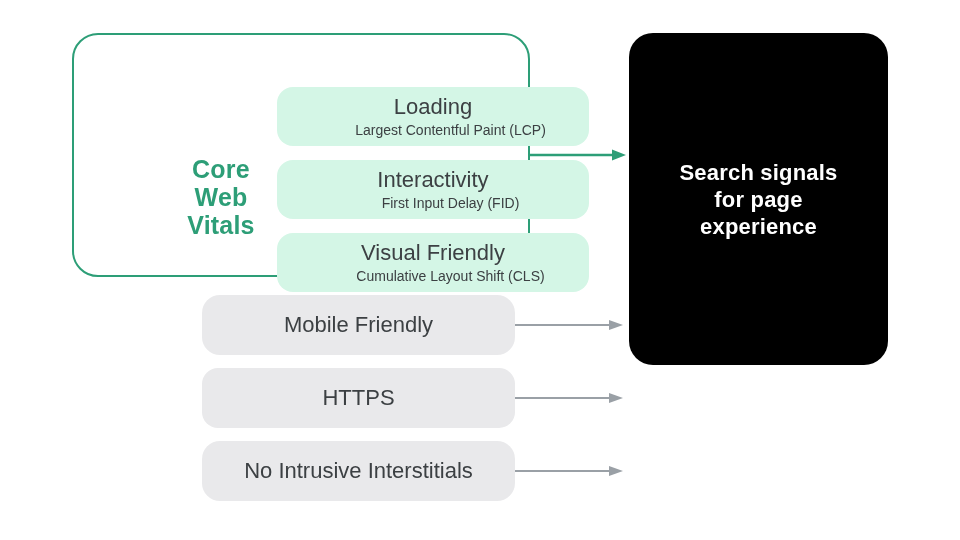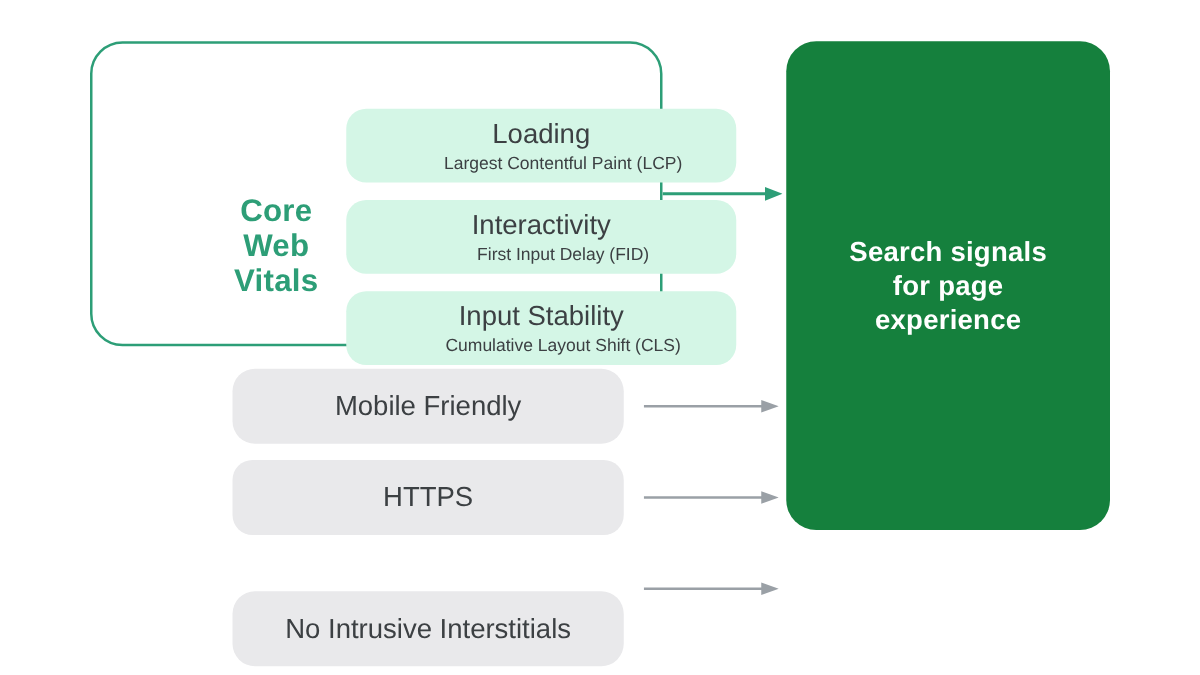--- a/index.html
+++ b/index.html
@@ -72,32 +72,32 @@
     font-size: 14px;
     line-height: 18px;
     font-weight: 400;
     margin-top: 1px;
     margin-left: 35px;
   }
 
   
   .pill {
     position: absolute;
-    left: 186px;
+    left: 202px;
     width: 313px;
     height: 60px;
     background: #e9e9eb;
     border-radius: 18px;
     display: flex;
     align-items: center;
     justify-content: center;
   }
   .pill.p1 { top: 295px; }
   .pill.p2 { top: 368px; border-radius: 16px; }
-  .pill.p3 { top: 441px; margin-top: 32px; }
+  .pill.p3 { top: 441px; }
 
   .pill-label {
     color: #3c4043;
     font-size: 22px;
     font-weight: 400;
     text-align: center;
   }
 
   
   .arrow { position: absolute; display: block; }
@@ -105,22 +105,22 @@
   .arrow.g1 { left: 515px; top: 317px; }
   .arrow.g2 { left: 515px; top: 390px; }
   .arrow.g3 { left: 515px; top: 463px; }
 
   
   .result {
     position: absolute;
     left: 629px;
     top: 33px;
     width: 259px;
-    height: 391px;
-    background: #15803d;
+    height: 332px;
+    background: #000000;
     border-radius: 24px;
     display: flex;
     align-items: center;
     justify-content: center;
   }
   .result-label {
     width: 182px;
     color: #ffffff;
     font-size: 22px;
     line-height: 27px;
@@ -141,21 +141,21 @@
       <div class="vital-title">Loading</div>
       <div class="vital-sub">Largest Contentful Paint (LCP)</div>
     </div>
 
     <div class="vital-card v2">
       <div class="vital-title">Interactivity</div>
       <div class="vital-sub">First Input Delay (FID)</div>
     </div>
 
     <div class="vital-card v3">
-      <div class="vital-title">Input Stability</div>
+      <div class="vital-title">Visual Friendly</div>
       <div class="vital-sub">Cumulative Layout Shift (CLS)</div>
     </div>
   </div>
 
   <svg class="arrow green" width="96" height="16" viewBox="0 0 96 16">
     <line x1="0" y1="8" x2="83" y2="8" stroke="#2d9e77" stroke-width="2.5"></line>
     <polygon points="82,2.5 96,8 82,13.5" fill="#2d9e77"></polygon>
   </svg>
 
   <div class="pill p1">

